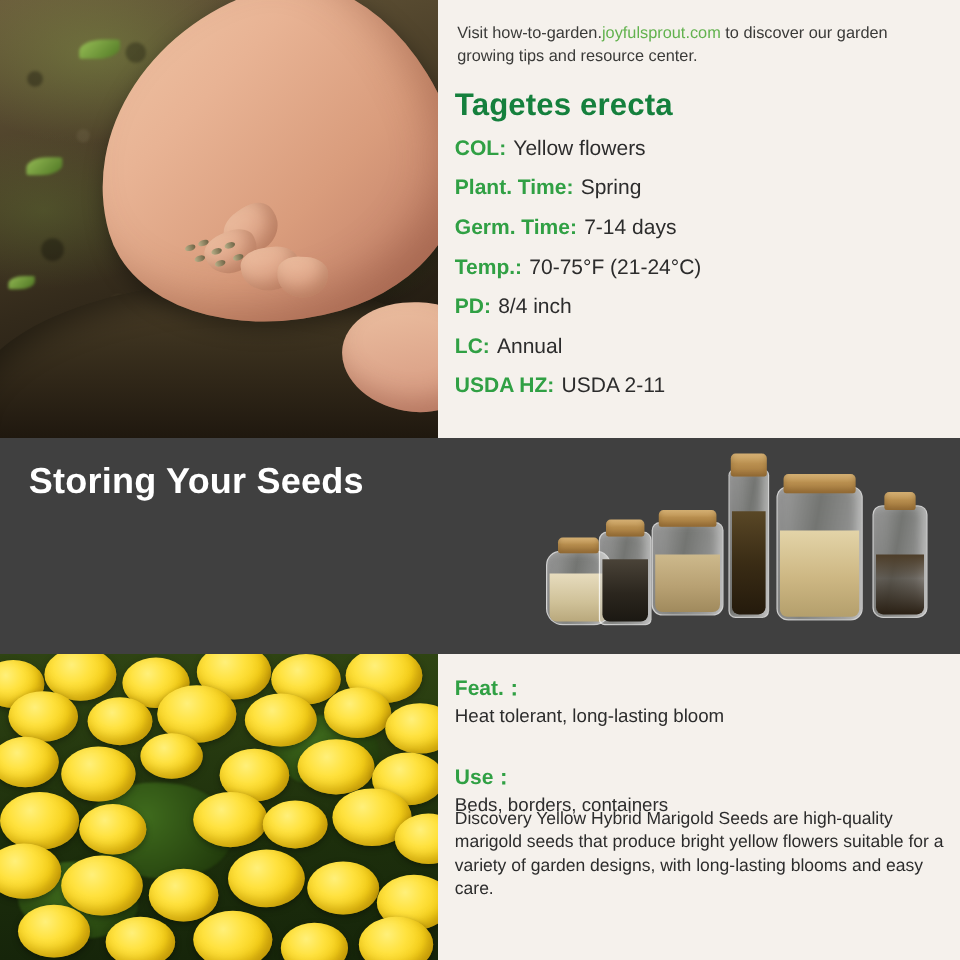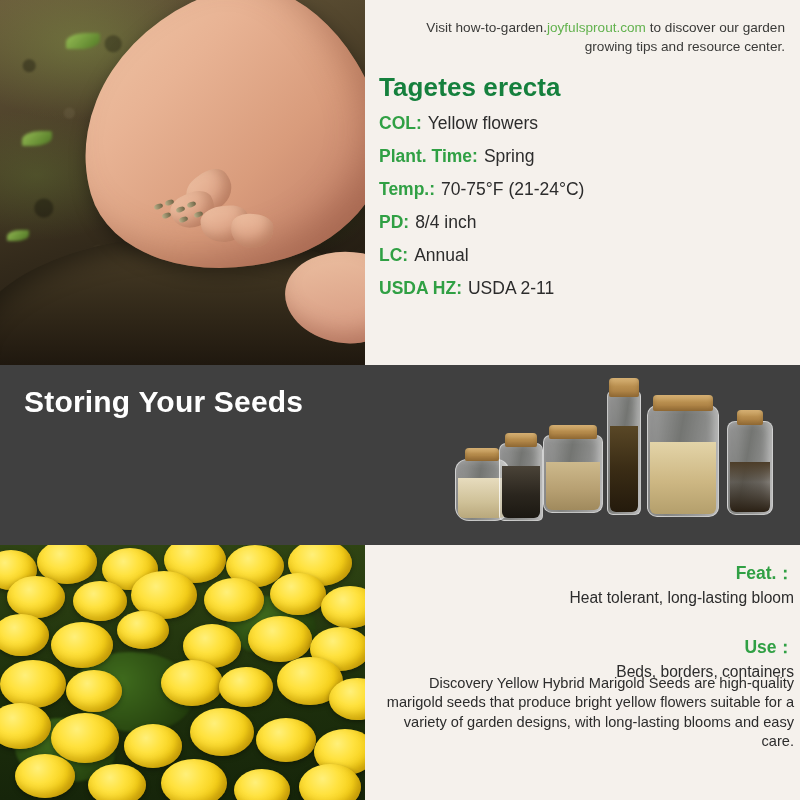--- a/index.html
+++ b/index.html
@@ -3,21 +3,21 @@
 <meta charset="utf-8">
 <style>
   * { margin:0; padding:0; box-sizing:border-box; }
   html,body { width:800px; height:800px; }
   body{
     font-family:"Liberation Sans", sans-serif;
     background:#f5f1ec;
     position:relative;
     overflow:hidden;
   }
-  .page{ position:relative; width:752px; height:800px; background:#f5f1ec;text-align:right; }
+  .page{ position:relative; width:752px; height:800px; background:#f5f1ec; }
 
   
   .top-row{ position:absolute; left:0; top:0; width:800px; height:365px; }
 
   .photo-soil{
     position:absolute; left:0; top:0; width:365px; height:365px;
     overflow:hidden;
     background:
       radial-gradient(ellipse 60% 35% at 22% 12%, rgba(130,150,70,.45), transparent 60%),
       radial-gradient(ellipse 40% 25% at 78% 55%, rgba(120,160,60,.40), transparent 62%),
@@ -172,20 +172,24 @@
       <div class="sci-name">Tagetes erecta</div>
 
       <div class="spec-list">
         <div class="spec-row">
           <span class="spec-key">COL:</span>
           <span class="spec-val">Yellow flowers</span>
         </div>
         <div class="spec-row">
           <span class="spec-key">Plant. Time:</span>
           <span class="spec-val">Spring</span>
+        </div>
+        <div class="spec-row">
+          <span class="spec-key">Germ. Time:</span>
+          <span class="spec-val">7-14 days</span>
         </div>
         <div class="spec-row">
           <span class="spec-key">Temp.:</span>
           <span class="spec-val">70-75°F (21-24°C)</span>
         </div>
         <div class="spec-row">
           <span class="spec-key">PD:</span>
           <span class="spec-val">8/4 inch</span>
         </div>
         <div class="spec-row">

